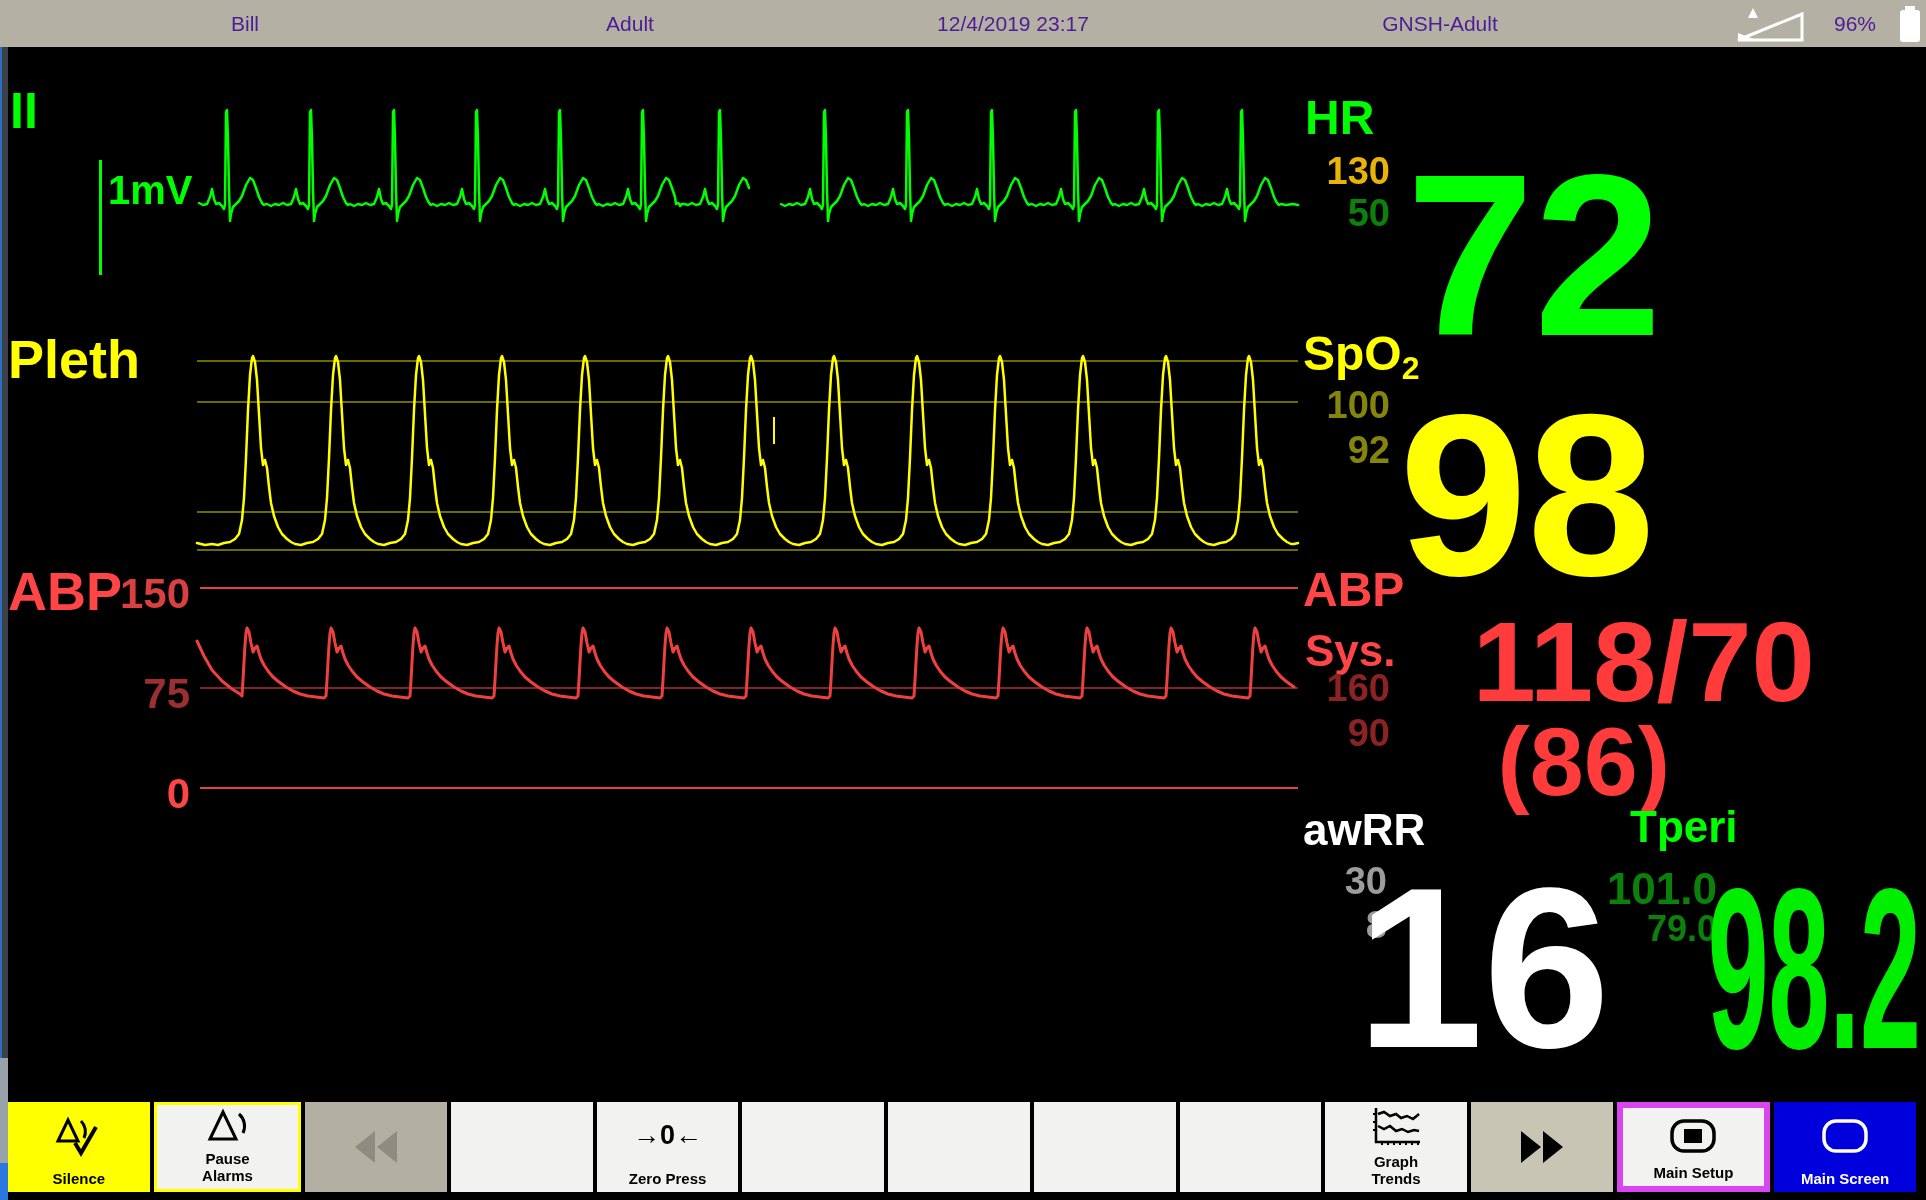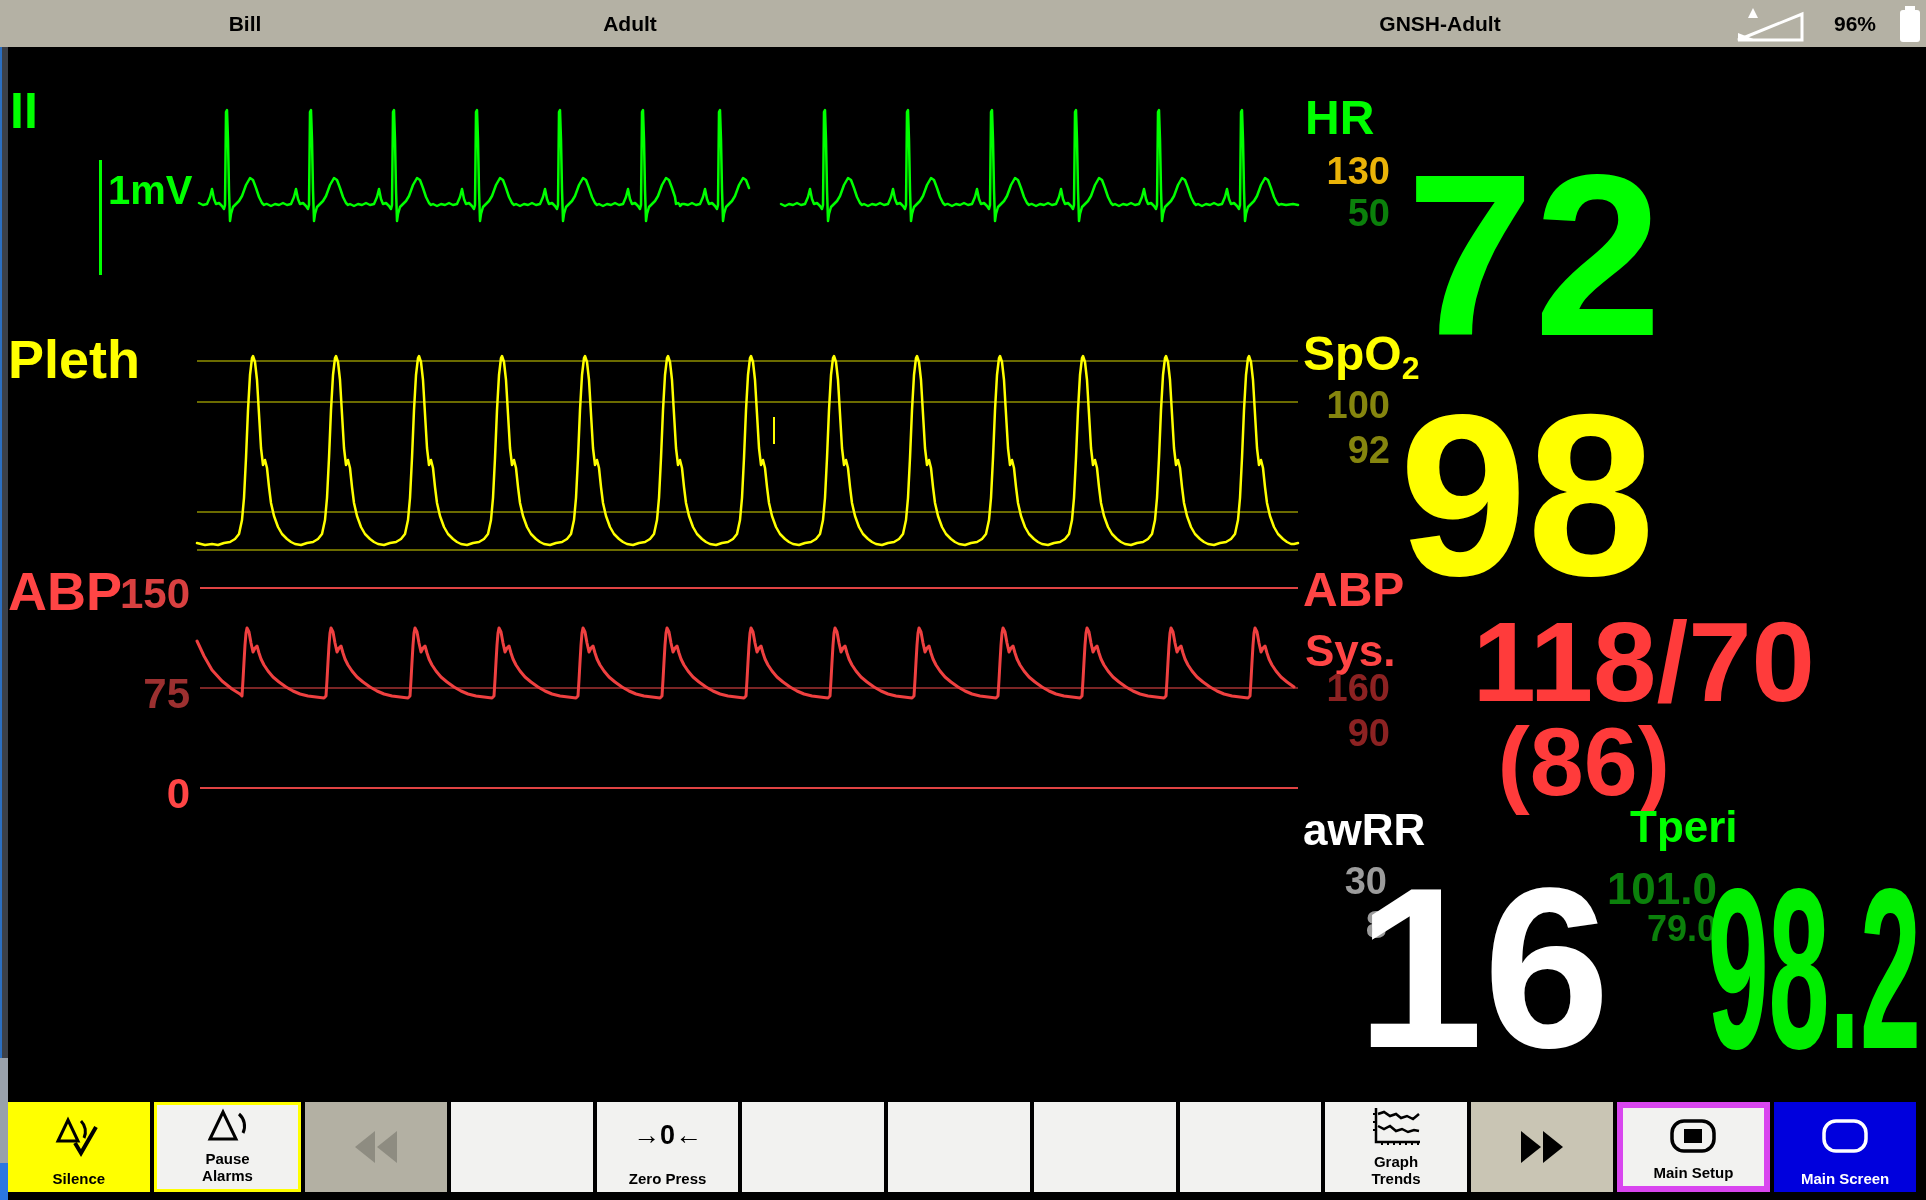--- a/index.html
+++ b/index.html
@@ -3,21 +3,21 @@
 <meta charset="utf-8">
 <style>
   html,body { margin:0; padding:0; background:#000; }
   body { width:1926px; height:1200px; overflow:hidden;
          font-family:"Liberation Sans", sans-serif; }
   #screen { position:relative; width:1926px; height:1200px; background:#000; }
 
   
   .topbar { position:absolute; left:0; top:0; width:1926px; height:47px; background:#b4b1a4; }
   .topbar .titem { position:absolute; top:0; height:65px; line-height:47px;
-                   color:#000000; font-weight:bold; font-size:21px; text-align:center; }
+                   color:#4c1d95; font-weight:normal; font-size:21px; text-align:center; }
 
   
   .edge { position:absolute; left:0; width:8px; }
 
   
   .wlabel { position:absolute; font-weight:bold; line-height:1; white-space:nowrap; }
   .rt { text-align:right; }
 
   
   .num { position:absolute; font-weight:bold; line-height:1; white-space:nowrap; }
@@ -47,20 +47,21 @@
 <div id="screen">
 
   <div class="edge" style="top:0; height:47px; background:#1a6fd6;"></div>
   <div class="edge" style="top:47px; height:1011px; background:linear-gradient(90deg,#2b6fc2 0 2px,#3c4048 2px);"></div>
   <div class="edge" style="top:1058px; height:105px; background:#99a1ab;"></div>
   <div class="edge" style="top:1163px; height:37px; background:#2b77e0;"></div>
 
   <div class="topbar">
     <span class="titem" style="left:160px; width:170px;">Bill</span>
     <span class="titem" style="left:540px; width:180px;">Adult</span>
+    <span class="titem" style="left:898px; width:230px;">12/4/2019 23:17</span>
     <span class="titem" style="left:1330px; width:220px;">GNSH-Adult</span>
     <svg style="position:absolute; left:1736px; top:6px;" width="70" height="36" viewBox="0 0 70 36">
       <polygon points="2,34 66,34 66,8" fill="none" stroke="#fff" stroke-width="3"></polygon>
       <polygon points="2,34 20,34 2,27" fill="#fff"></polygon>
       <polygon points="12,2 22,2 17,12" fill="#fff" transform="rotate(180 17 7)"></polygon>
     </svg>
     <span class="titem" style="left:1820px; width:70px;">96%</span>
     <svg style="position:absolute; left:1898px; top:5px;" width="24" height="38" viewBox="0 0 24 38">
       <rect x="7" y="1" width="10" height="5" fill="#fff"></rect>
       <rect x="2" y="5" width="20" height="32" rx="3" fill="#fff"></rect>

